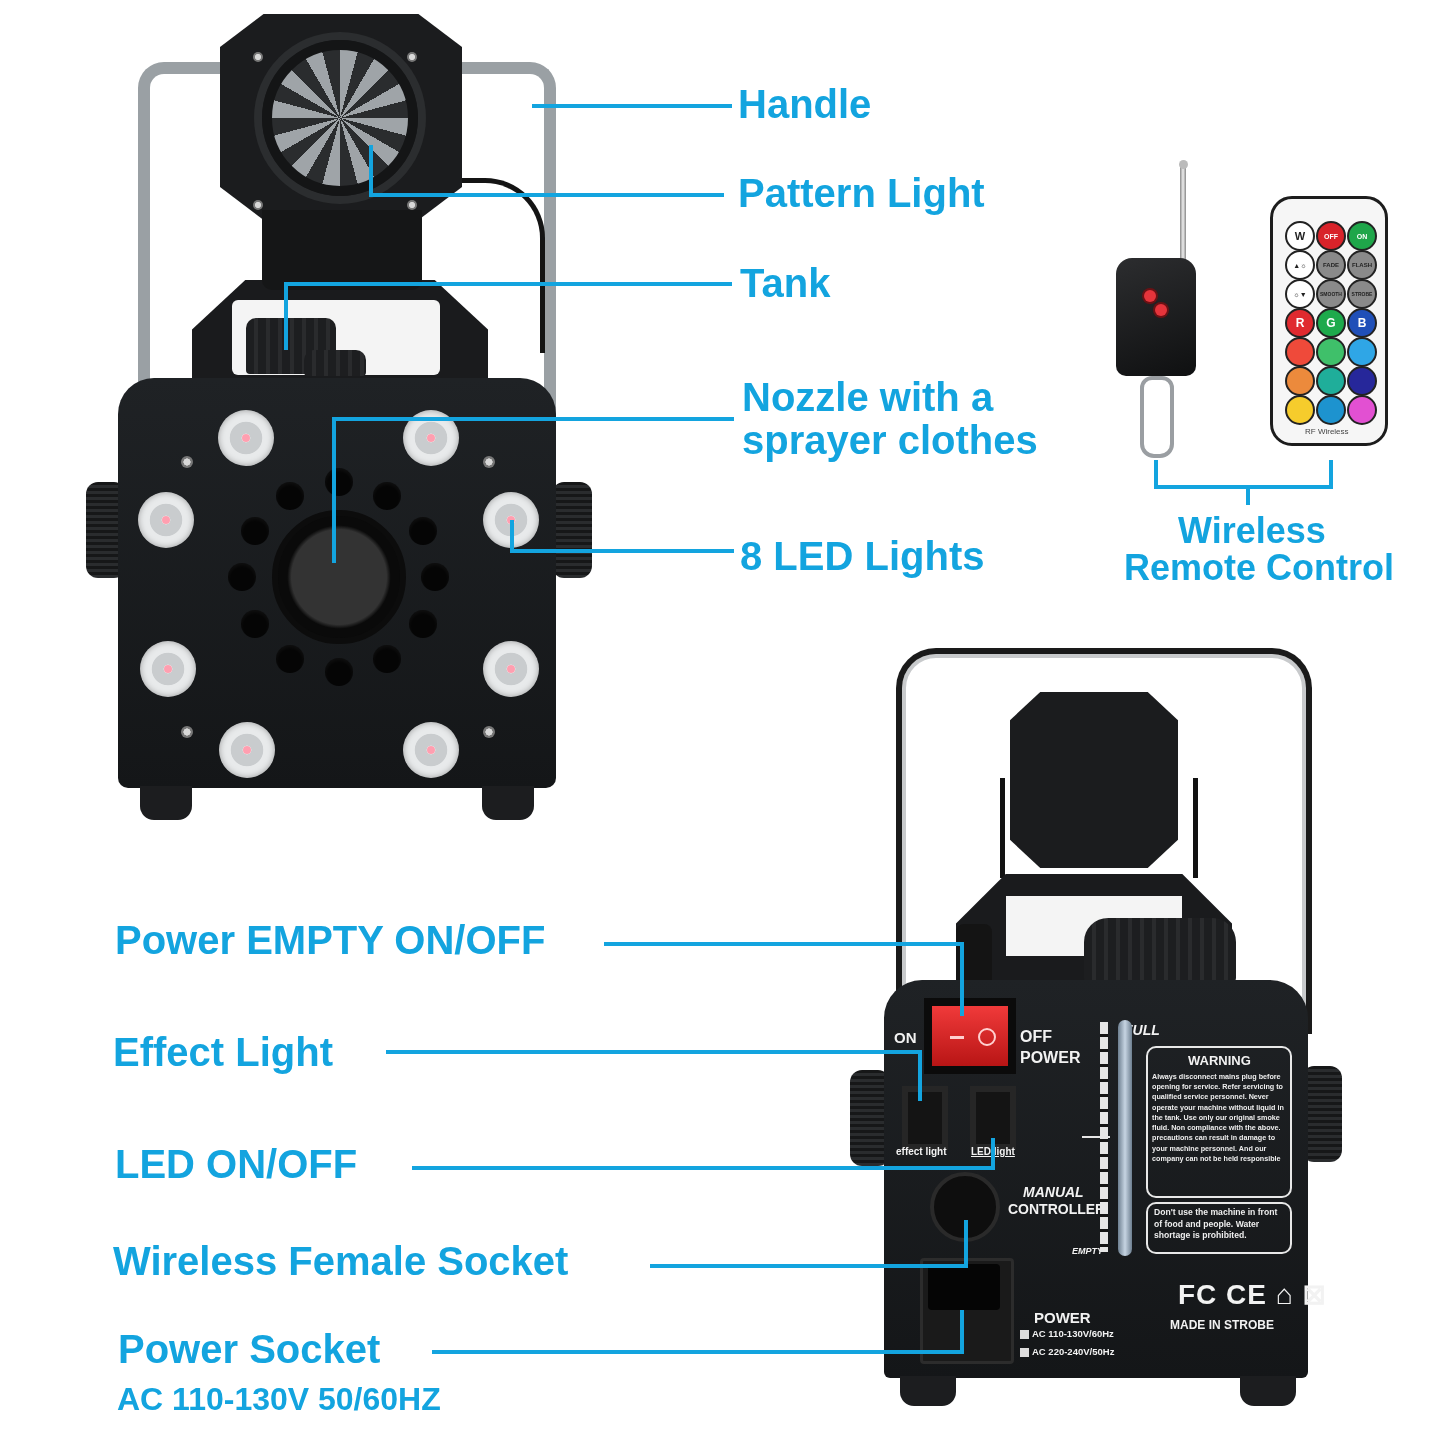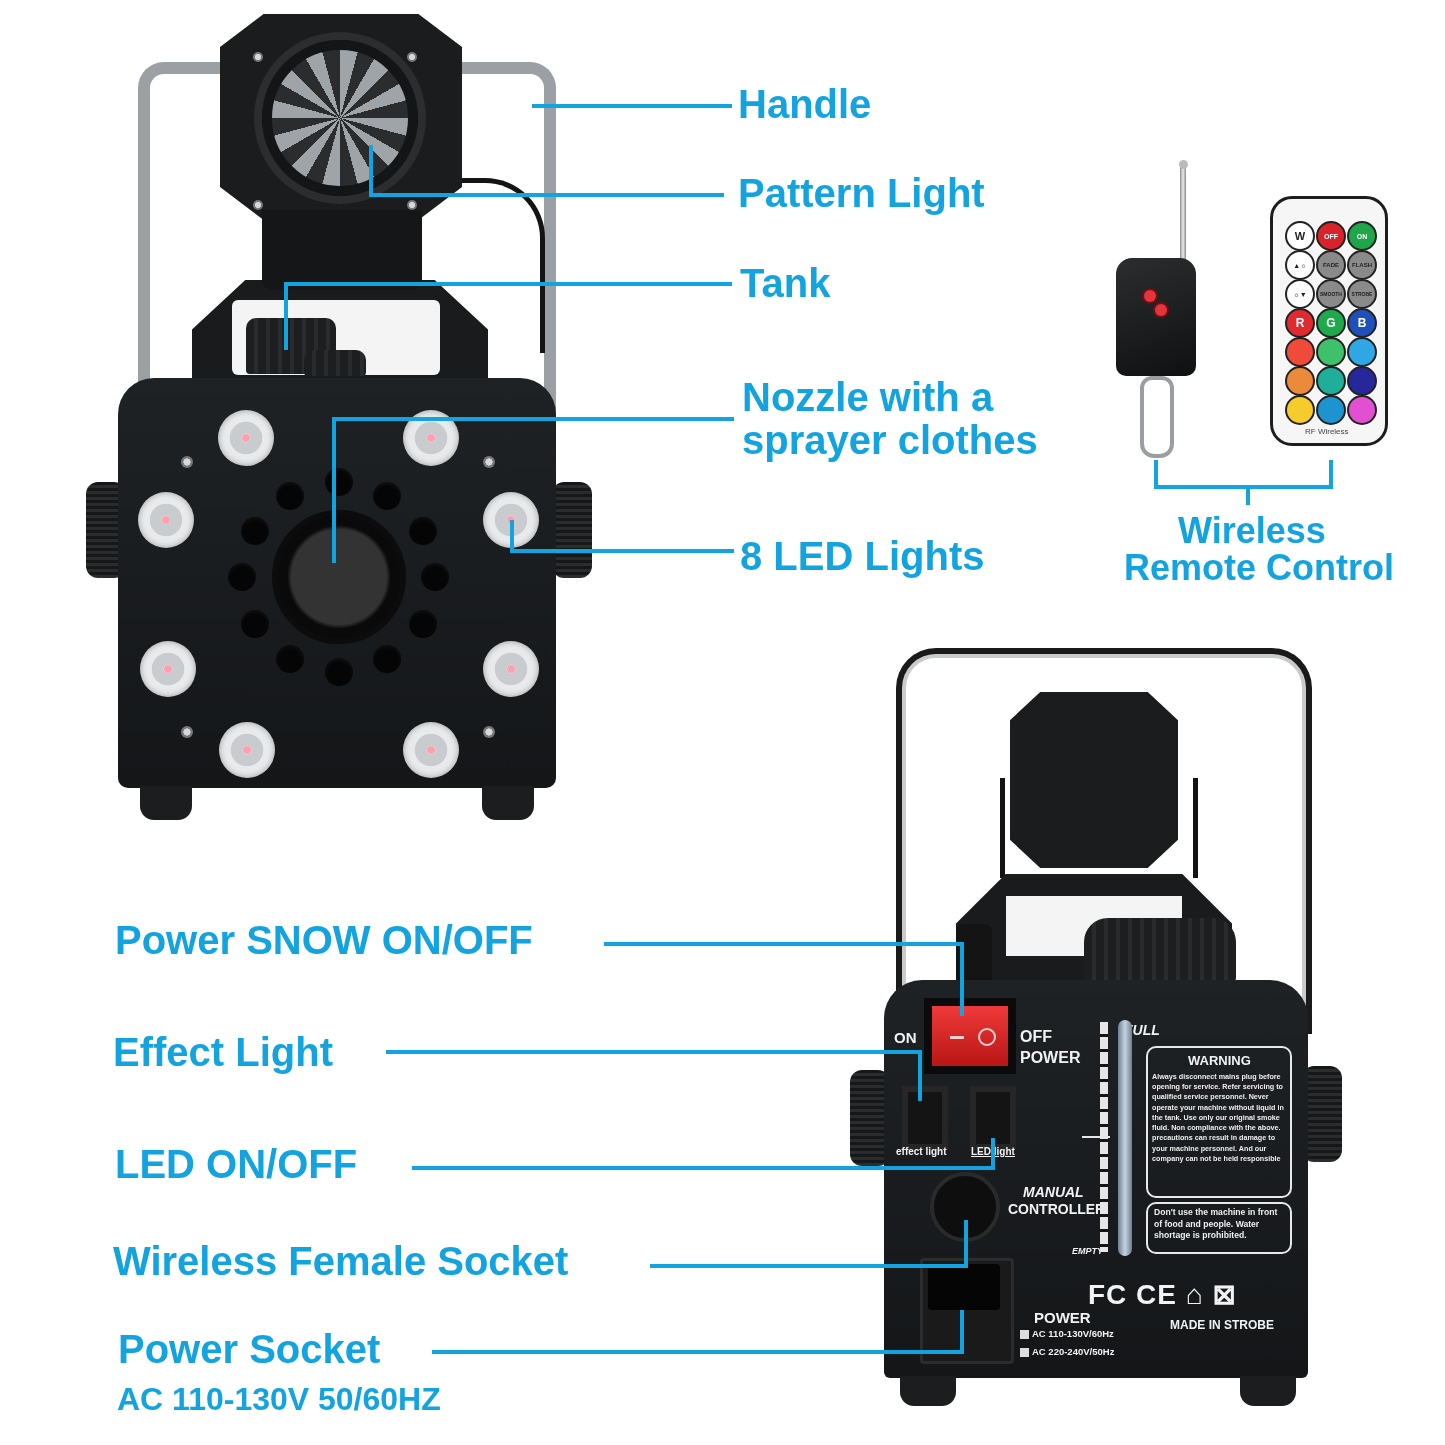--- a/index.html
+++ b/index.html
@@ -200,25 +200,25 @@
   <div class="abs" style="left:1152px;top:1072px;width:132px;font-size:7.2px;line-height:1.42;color:#eee;font-weight:bold;white-space:normal;">Always disconnect mains plug before opening for service. Refer servicing to qualified service personnel. Never operate your machine without liquid in the tank. Use only our original smoke fluid. Non compliance with the above. precautions can result in damage to your machine personnel. And our company can not be held responsible</div>
   <div class="abs warning-box" style="left:1146px;top:1202px;width:142px;height:48px;"></div>
   <div class="abs" style="left:1154px;top:1207px;width:130px;font-size:8.6px;line-height:1.35;color:#eee;font-weight:bold;white-space:normal;">Don't use the machine in front of food and people. Water shortage is prohibited.</div>
 
   <div class="panel-text" style="left:1034px;top:1309px;font-size:15px;">POWER</div>
   <div class="abs" style="left:1020px;top:1330px;width:9px;height:9px;background:#ddd;"></div>
   <div class="panel-text" style="left:1032px;top:1328px;font-size:9.5px;">AC 110-130V/60Hz</div>
   <div class="abs" style="left:1020px;top:1348px;width:9px;height:9px;background:#ddd;"></div>
   <div class="panel-text" style="left:1032px;top:1346px;font-size:9.5px;">AC 220-240V/50Hz</div>
 
-  <div class="panel-text" style="left:1088px;top:1278px;font-size:28px;letter-spacing:1px;">FC CE ⌂ ⊠</div>
+  <div class="panel-text" style="left:1178px;top:1278px;font-size:28px;letter-spacing:1px;">FC CE ⌂ ⊠</div>
   <div class="panel-text" style="left:1170px;top:1318px;font-size:12px;">MADE IN STROBE</div>
 </div>
 
-<div class="label" style="left:115px;top:919px;">Power SNOW ON/OFF</div>
+<div class="label" style="left:115px;top:919px;">Power EMPTY ON/OFF</div>
 <div class="label" style="left:113px;top:1031px;">Effect Light</div>
 <div class="label" style="left:115px;top:1143px;">LED ON/OFF</div>
 <div class="label" style="left:113px;top:1240px;">Wireless Female Socket</div>
 <div class="label" style="left:118px;top:1328px;">Power Socket</div>
 <div class="sub" style="left:117px;top:1381px;">AC 110-130V 50/60HZ</div>
 
 <svg class="lines" width="1445" height="1445">
   <g stroke="#13a4df" stroke-width="4" fill="none">
 
     <polyline points="532,106 732,106"></polyline>

